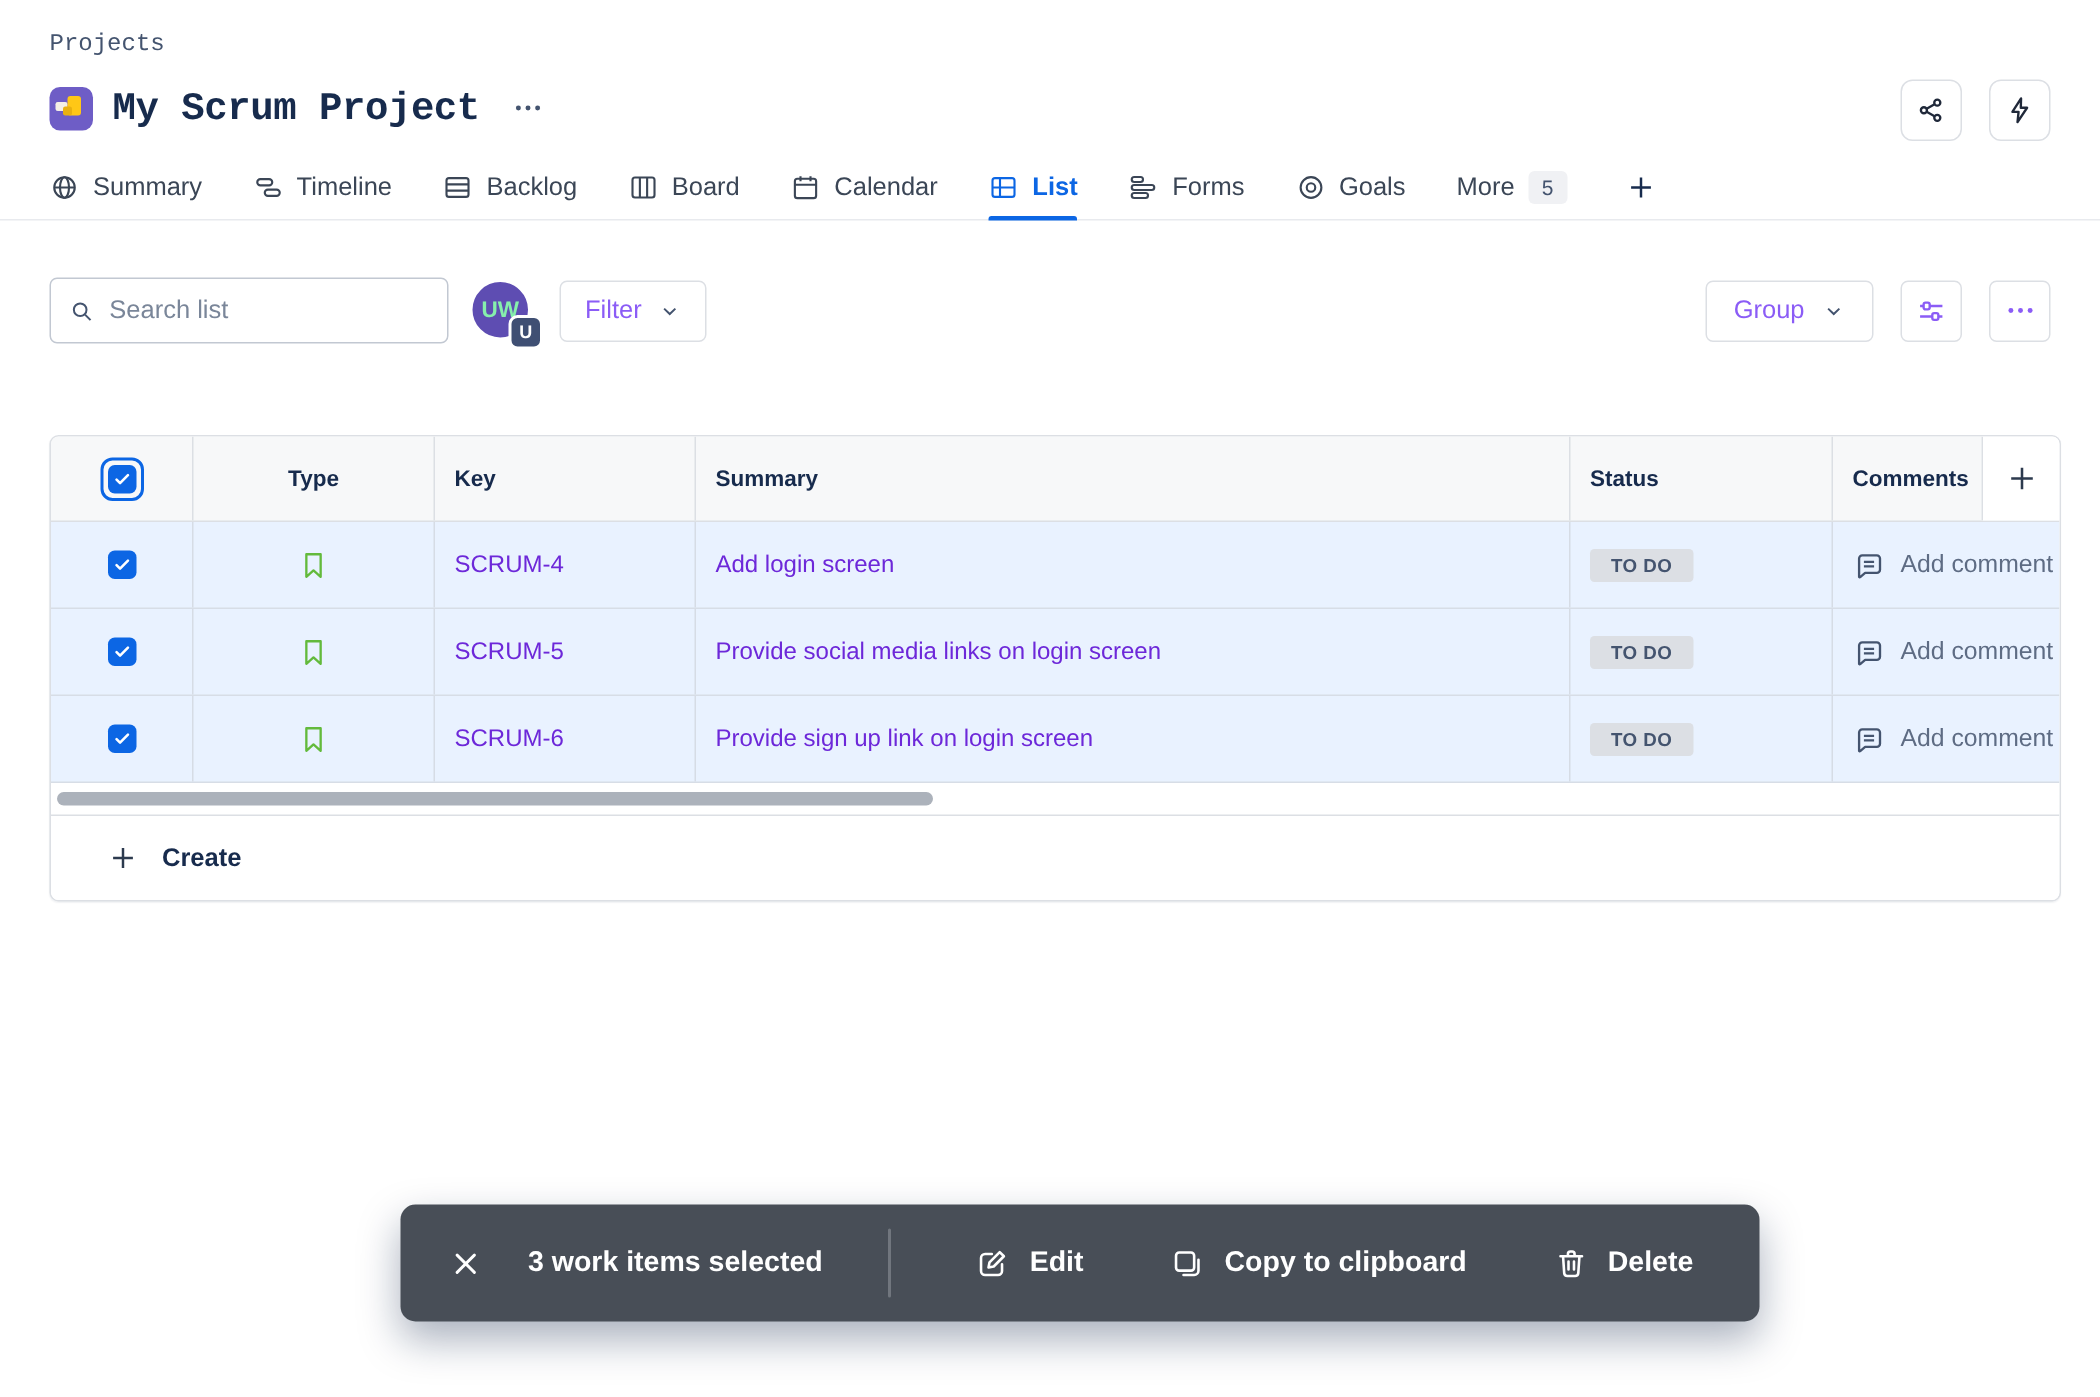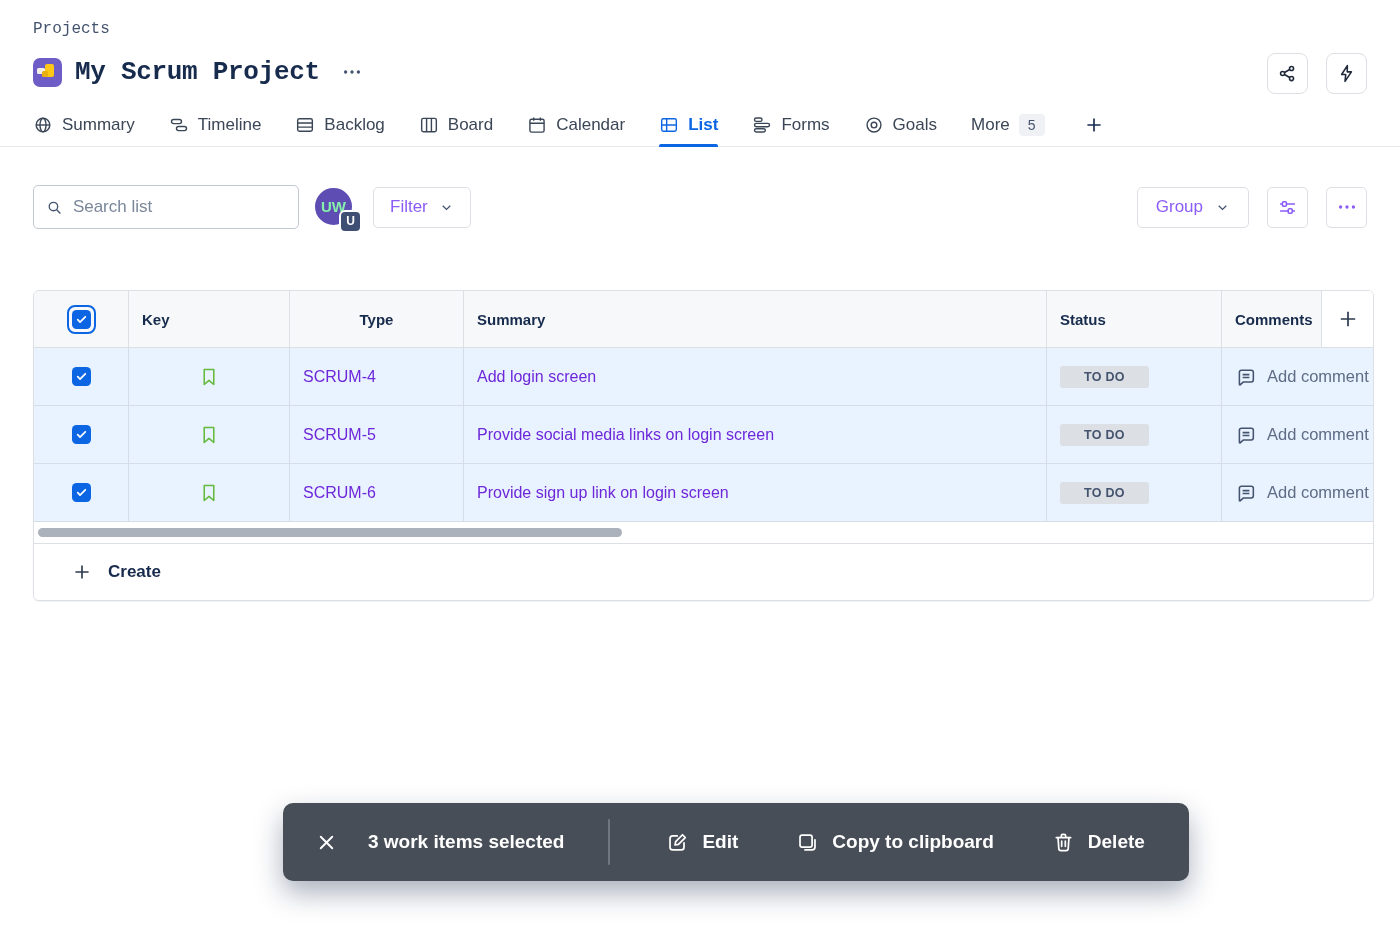--- a/index.html
+++ b/index.html
@@ -51,34 +51,34 @@
   .thead { height:57px; background:#F7F8F9; border-bottom:1px solid #DCDFE4; position:relative; }
   .th { display:flex; align-items:center; padding:0 13px; font-size:15px; font-weight:700; color:#172B4D; border-right:1px solid #DCDFE4; height:100%; }
   .th.center { justify-content:center; }
   .th.last { border-right:none; }
   .add-col { position:absolute; right:0; top:0; width:52px; height:56px; background:#fff; border-left:1px solid #DCDFE4; display:flex; align-items:center; justify-content:center; color:#2C3A4E; }
   .trow { height:58px; background:#E9F2FF; border-bottom:1px solid #D7DDE6; }
   .td { display:flex; align-items:center; padding:0 13px; border-right:1px solid #D6DCE5; overflow:hidden; white-space:nowrap; height:100%; }
   .td.center { justify-content:center; }
   .td.last { border-right:none; }
   .cell-text { font-size:16px; color:#6d28d9; }
-  .status-lozenge { background:#DCDFE4; color:#44546F; font-weight:700; font-size:12.5px; padding:4px 24px; border-radius:3px; letter-spacing:0.3px; }
+  .status-lozenge { background:#DCDFE4; color:#44546F; font-weight:700; font-size:12.5px; padding:4px 14px; border-radius:3px; letter-spacing:0.3px; }
   .comment-cell { gap:10px; color:#5E6C84; font-size:16.5px; }
   .comment-cell .c-ic { color:#44546F; flex:none; }
   .checkbox { width:19px; height:19px; border-radius:4.5px; background:#0C66E4; display:flex; align-items:center; justify-content:center; flex:none; }
   .focus-ring { padding:3px; border:2px solid #0C66E4; border-radius:8px; display:flex; }
   .story-icon { color:#63BA3C; }
 
   .scroll-row { height:22px; border-bottom:1px solid #DCDFE4; position:relative; background:#fff; }
   .scroll-thumb { position:absolute; left:4px; top:6px; width:584px; height:9px; background:#ACB2BB; border-radius:5px; }
   .create-row { height:56px; display:flex; align-items:center; padding-left:37px; gap:15px; font-size:17px; font-weight:700; color:#172B4D; background:#fff; }
   .create-row .plus { color:#2C3A4E; display:flex; }
 
   
-  .selection-bar { position:absolute; left:283px; top:803px; width:906px; height:78px; background:#484E57; border-radius:10px; box-shadow:0 12px 28px rgba(9,30,66,0.35); display:flex; align-items:center; color:#fff; padding:0 32px; }
+  .selection-bar { position:absolute; left:267px; top:803px; width:906px; height:78px; background:#484E57; border-radius:10px; box-shadow:0 12px 28px rgba(9,30,66,0.35); display:flex; align-items:center; color:#fff; padding:0 32px; }
   .sel-close { margin-right:30px; display:flex; color:#fff; }
   .sel-text { font-size:19px; font-weight:600; }
   .sel-divider { width:2px; height:46px; background:#71767E; border-radius:1px; margin-left:44px; margin-right:56px; flex:none; }
   .sel-action { display:flex; align-items:center; gap:13px; font-size:19px; font-weight:600; margin-right:58px; }
   .sel-action:last-child { margin-right:0; }
 </style>
 </head>
 <body>
 
 <div class="page">
@@ -235,22 +235,22 @@
     <div class="grid-row thead">
       <div class="th center">
         <span class="focus-ring">
           <span class="checkbox">
             <svg width="13" height="13" viewBox="0 0 24 24" fill="none" stroke="#fff" stroke-width="3.2" stroke-linecap="round" stroke-linejoin="round">
                 <path d="M5 12.4l4.3 4.3L19 7"></path>
               </svg>
           </span>
         </span>
       </div>
+      <div class="th center">Type</div>
       <div class="th">Key</div>
-      <div class="th center">Type</div>
       <div class="th">Summary</div>
       <div class="th">Status</div>
       <div class="th last">Comments</div>
       <div class="add-col">
         <svg width="24" height="24" viewBox="0 0 24 24" fill="none" stroke="currentColor" stroke-width="1.7">
             <path d="M12 4.8v14.4M4.8 12h14.4"></path>
           </svg>
       </div>
     </div>
 

